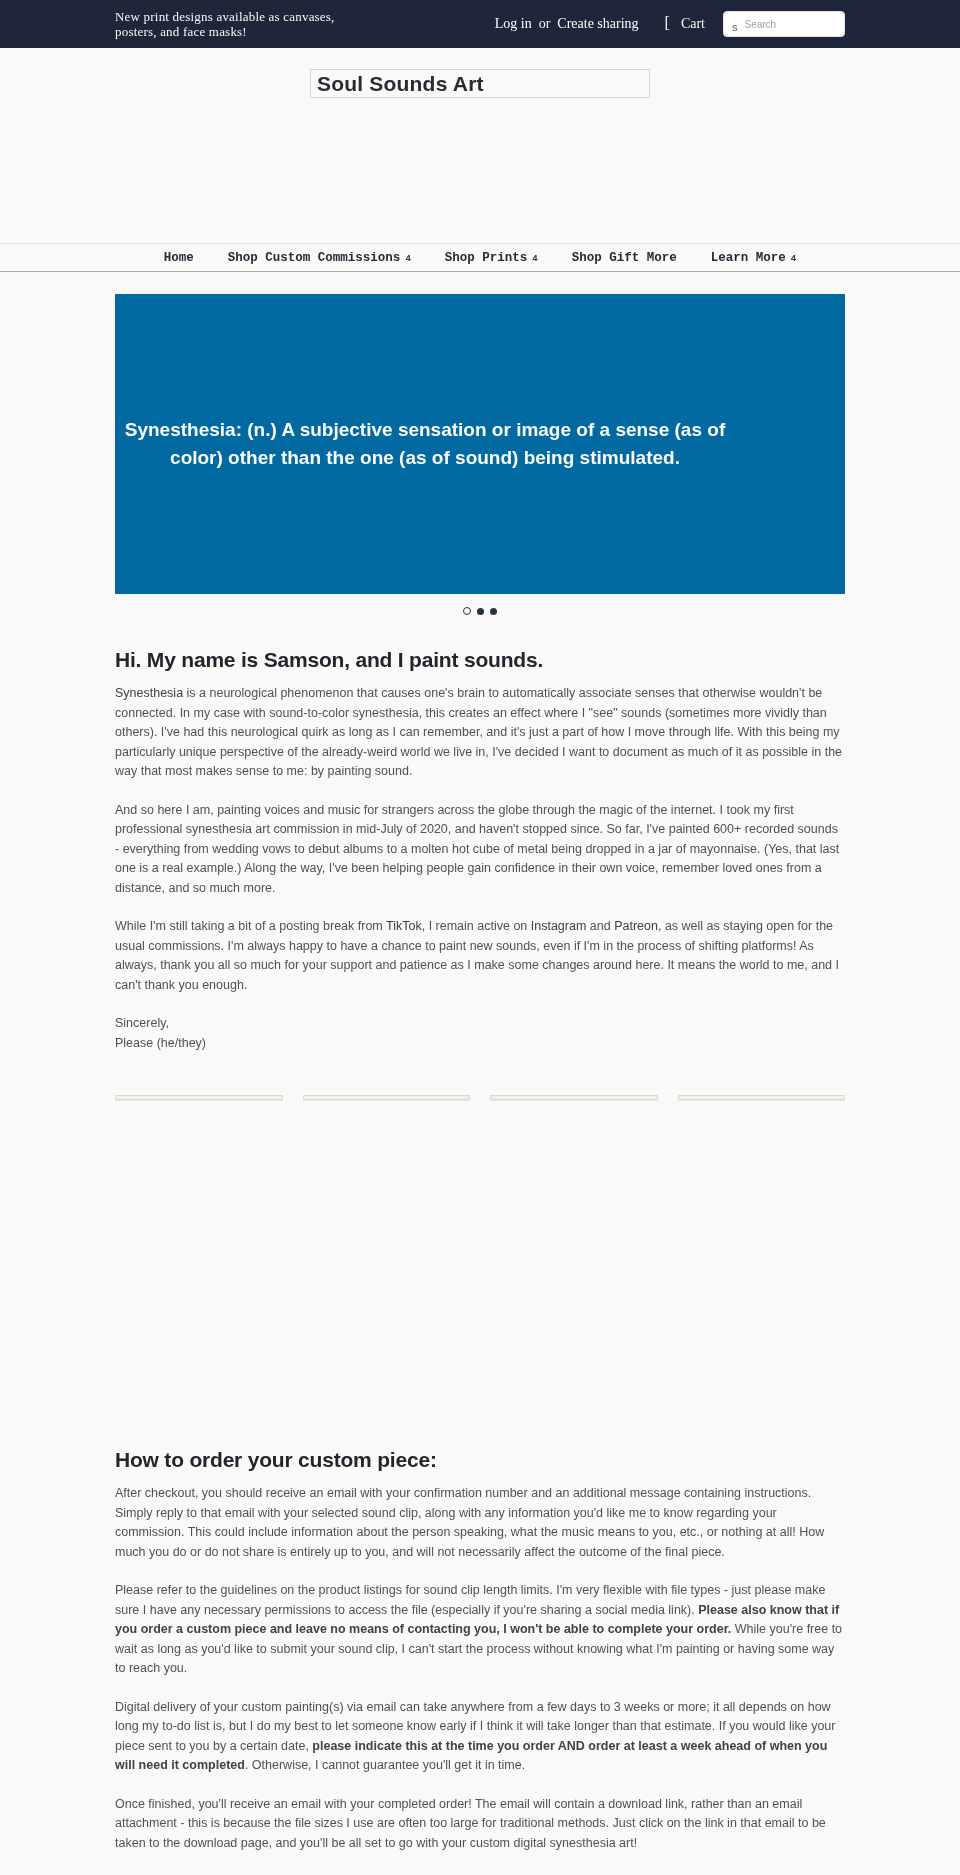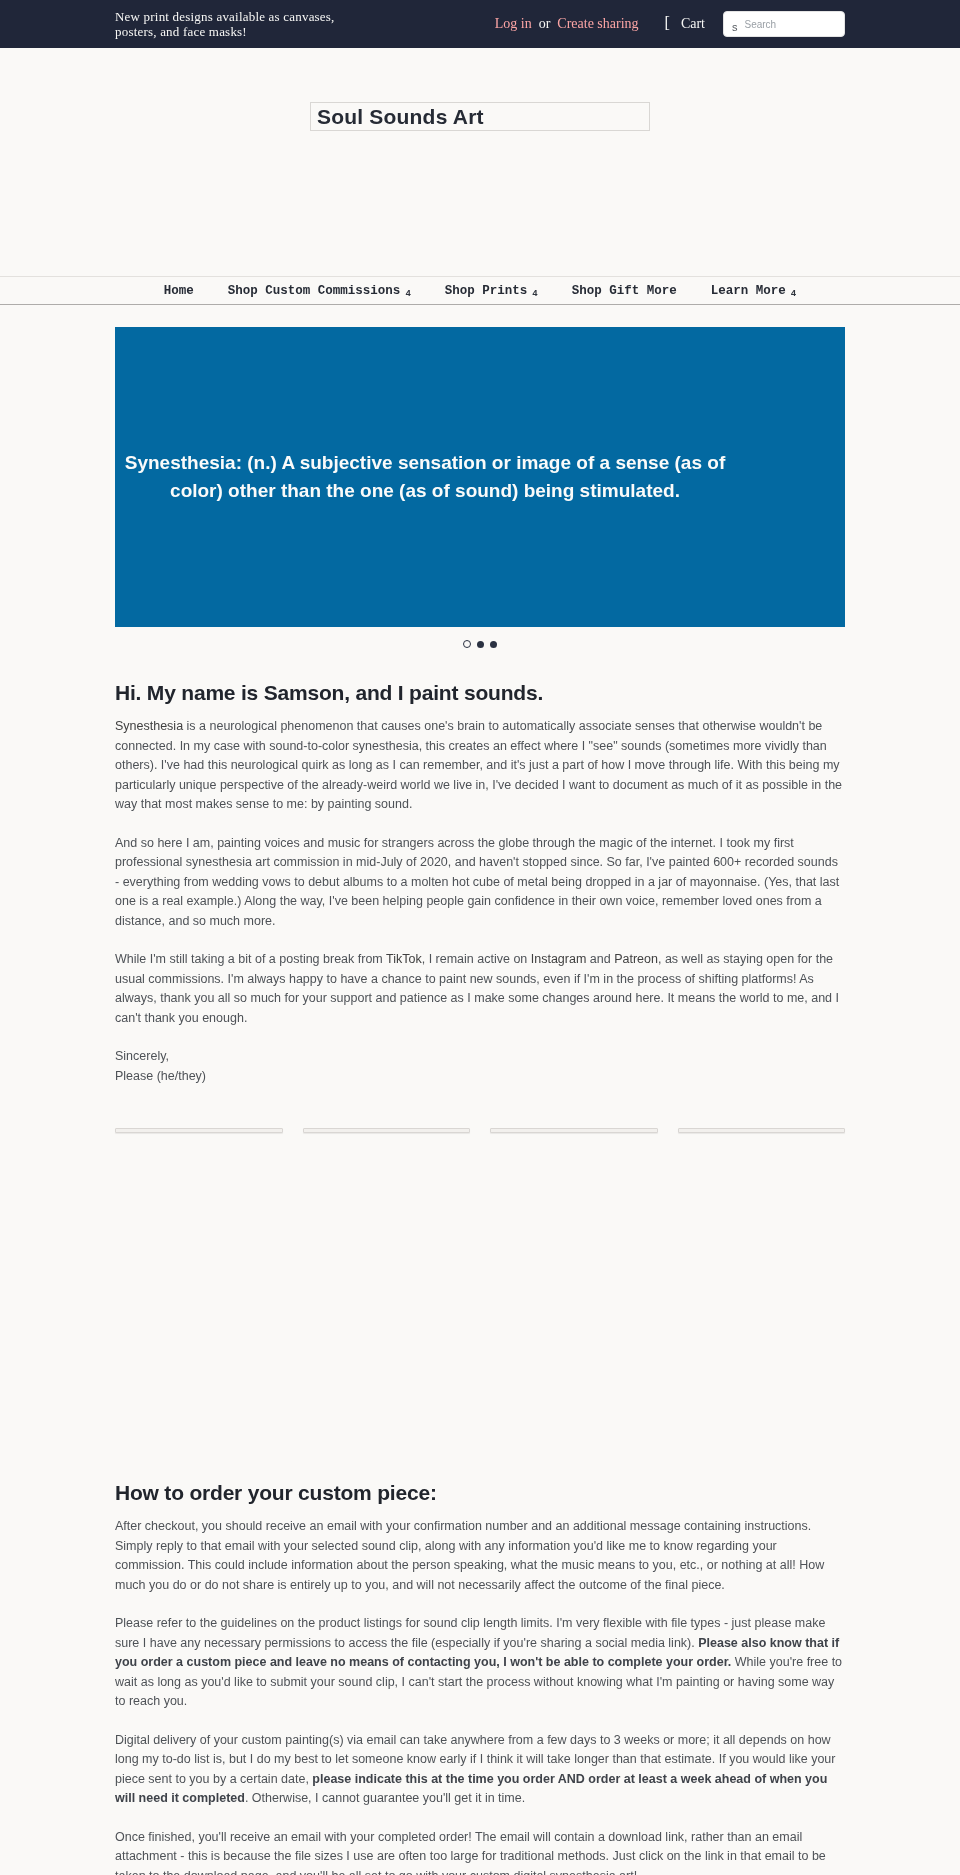--- a/index.html
+++ b/index.html
@@ -22,42 +22,42 @@
   .announcement {
     font-family: "Liberation Serif", serif;
     color: #f7f7f5; font-size: 13px; line-height: 15px;
     letter-spacing: .2px;
   }
   .topbar-right {
     margin-left: auto; display: flex; align-items: center;
     font-family: "Liberation Serif", serif; color: #f7f7f5; font-size: 14px;
   }
   .account-links { display: flex; align-items: center; gap: 7px; }
-  .account-links a { color: #fca5a5; text-decoration: none; }
+  .account-links a { color: #ffffff; text-decoration: none; }
   .cart-group { display: flex; align-items: center; margin-left: 26px; }
   .cart-glyph { font-size: 16px; position: relative; top: -1px; }
   .cart-label { margin-left: 11px; }
   .searchbox {
     margin-left: 18px; width: 122px; height: 26px;
     background: #ffffff; border-radius: 4px; border: 1px solid #e4e4e4;
     display: flex; align-items: center; padding: 0 8px;
   }
   .search-glyph {
     font-size: 11px; color: #555a60; position: relative; top: 3px;
     font-family: "Liberation Sans", sans-serif;
   }
   .searchbox input {
     border: none; outline: none; background: transparent;
     width: 100%; margin-left: 7px; font-size: 10px; color: #0f766e;
     font-family: "Liberation Sans", sans-serif;
   }
   .searchbox input::placeholder { color: #9aa0a6; }
 
   
-  .logo-section { padding-top: 14px; margin-top: 40px; }
+  .logo-section { padding-top: 21px; }
   .logo-box {
     width: 340px; height: 29px; margin: 0 auto;
     border: 1px solid #d9d7d4; background: transparent;
     display: flex; align-items: center; padding-left: 6px;
   }
   .logo-text {
     font-size: 21px; font-weight: bold; color: #262b35; letter-spacing: .2px;
     text-decoration: none;
   }
   .logo-spacer { height: 145px; }
@@ -67,21 +67,21 @@
     border-top: 1px solid #e3e1de; border-bottom: 1px solid #aeacaa;
     height: 29px;
   }
   .nav-inner {
     width: 730px; margin: 0 auto; height: 100%;
     display: flex; align-items: center; justify-content: center; gap: 34px;
   }
   .nav-item {
     font-family: "Liberation Mono", monospace; font-weight: bold;
     font-size: 12.5px; color: #262b35; text-decoration: none;
-    display: flex; align-items: flex-end; white-space: nowrap;
+    display: flex; align-items: center; white-space: nowrap;
   }
   .caret {
     font-size: 9px; margin-left: 5px; position: relative; top: 1px; opacity: .95;
   }
 
   
   .hero {
     margin-top: 22px; height: 300px; background: #0369a1;
     display: flex; align-items: center; justify-content: flex-start;
   }

